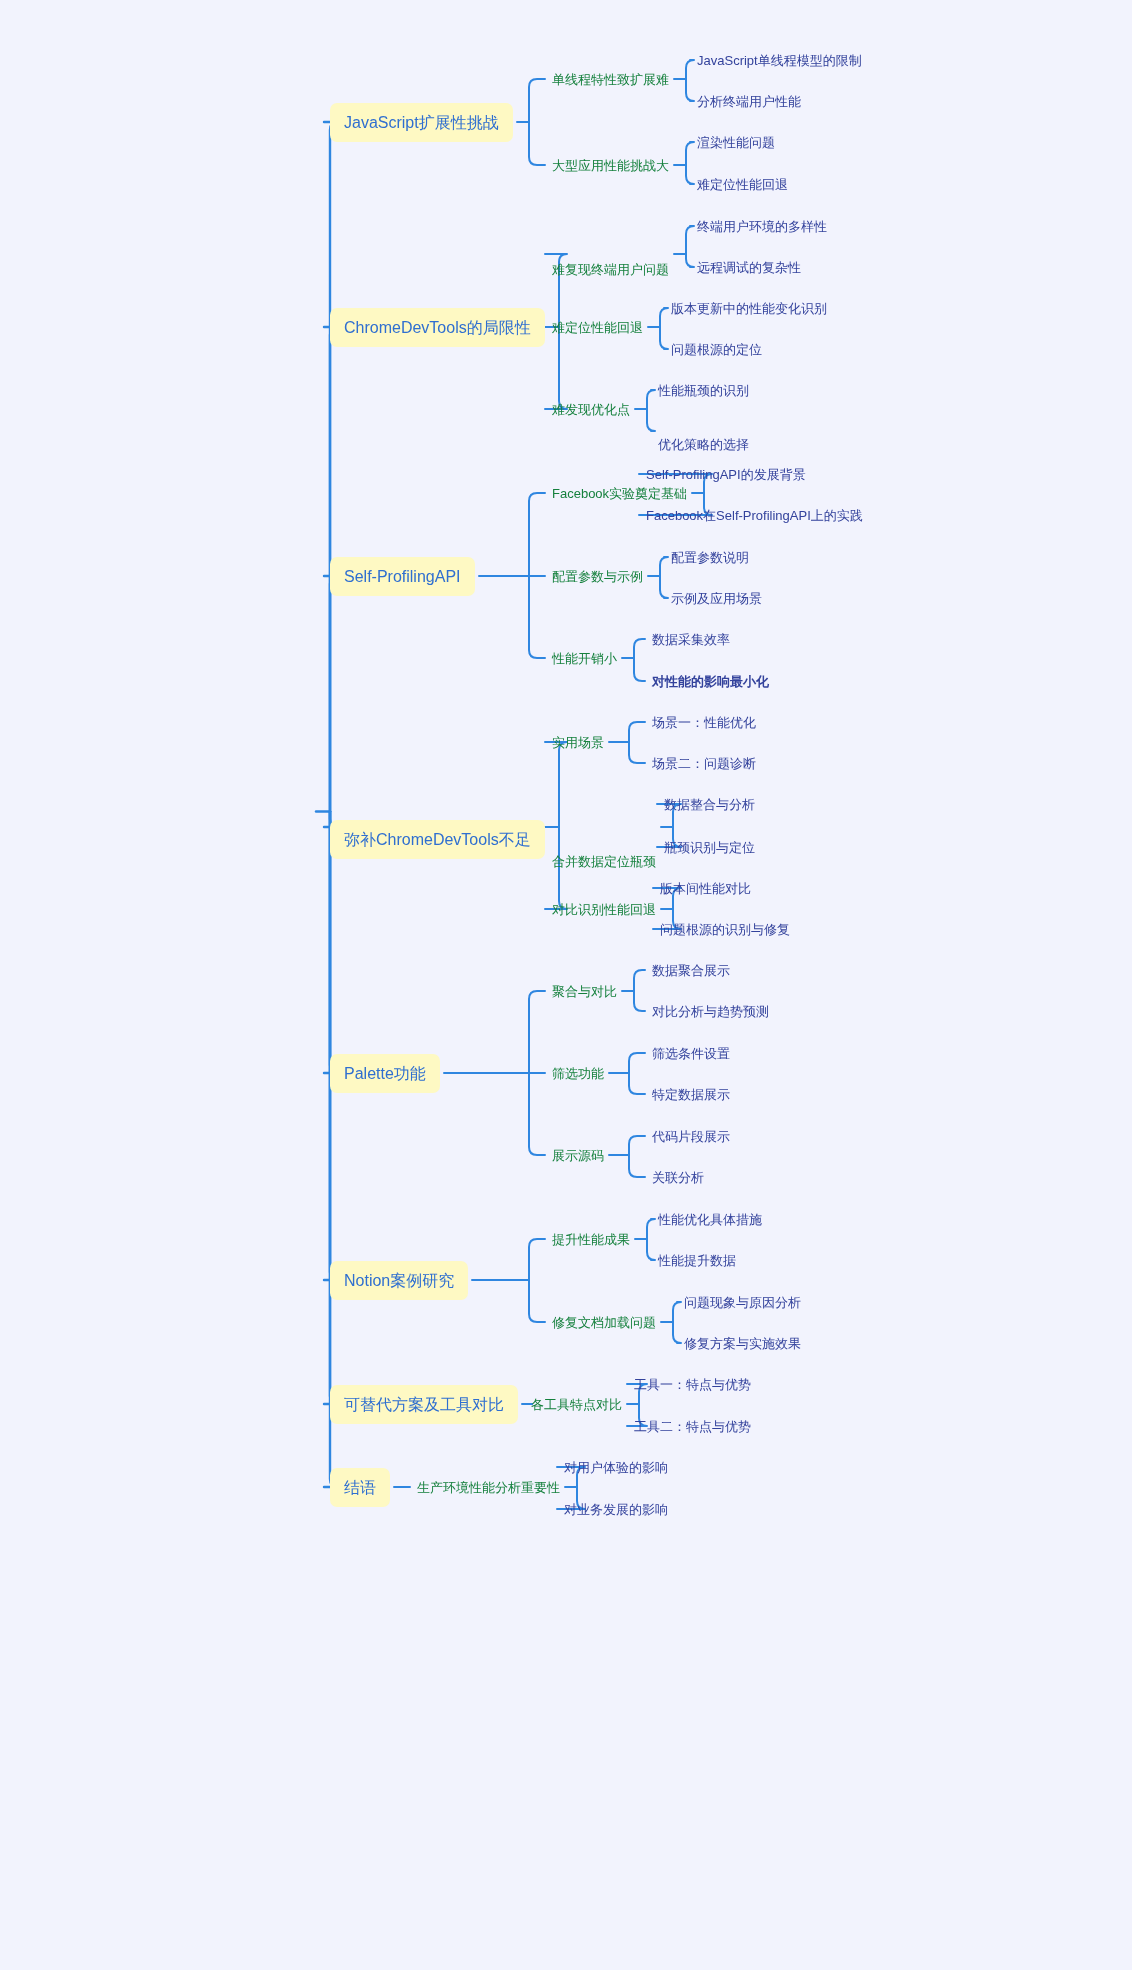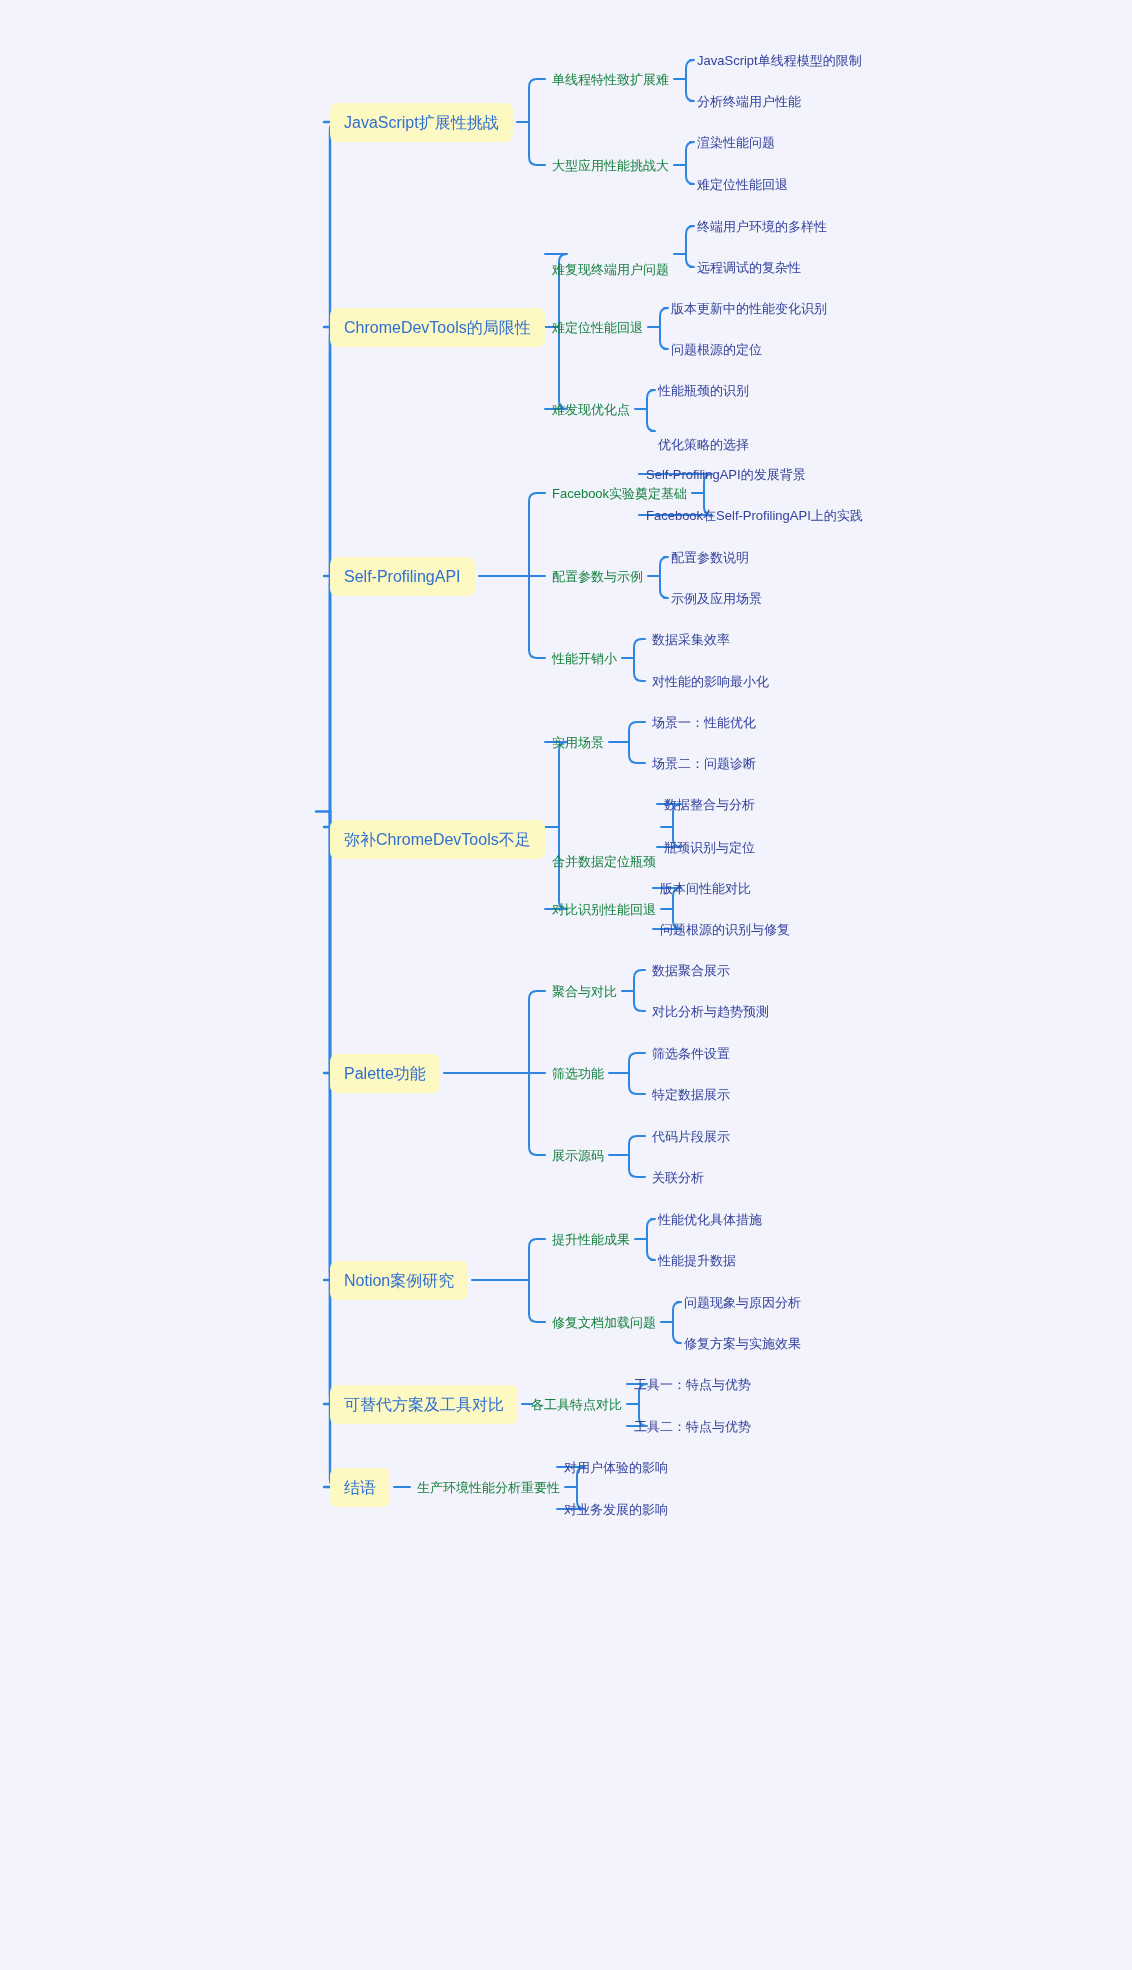--- a/index.html
+++ b/index.html
@@ -181,21 +181,21 @@
     <div class="node leaf" style="left: 657px; top: 410px; margin-top: 24px;">优化策略的选择</div>
     <div class="node topic" style="left: 330px; top: 557px;">Self-ProfilingAPI</div>
     <div class="node sub" style="left: 551px; top: 483px;">Facebook实验奠定基础</div>
     <div class="node leaf" style="left: 645px; top: 464px;">Self-ProfilingAPI的发展背景</div>
     <div class="node leaf" style="left: 645px; top: 505px;">Facebook在Self-ProfilingAPI上的实践</div>
     <div class="node sub" style="left: 551px; top: 566px;">配置参数与示例</div>
     <div class="node leaf" style="left: 670px; top: 547px;">配置参数说明</div>
     <div class="node leaf" style="left: 670px; top: 588px;">示例及应用场景</div>
     <div class="node sub" style="left: 551px; top: 648px;">性能开销小</div>
     <div class="node leaf" style="left: 651px; top: 629px;">数据采集效率</div>
-    <div class="node leaf" style="left: 651px; top: 671px;">对性能的影响最小化</div>
+    <div class="node leaf" style="left: 651px; top: 671px; font-weight: bold;">对性能的影响最小化</div>
     <div class="node topic" style="left: 330px; top: 808px; margin-top: 12px;">弥补ChromeDevTools不足</div>
     <div class="node sub" style="left: 551px; top: 732px;">实用场景</div>
     <div class="node leaf" style="left: 651px; top: 712px;">场景一：性能优化</div>
     <div class="node leaf" style="left: 651px; top: 753px;">场景二：问题诊断</div>
     <div class="node sub" style="left: 551px; top: 817px; margin-top: 34px;">合并数据定位瓶颈</div>
     <div class="node leaf" style="left: 663px; top: 794px;">数据整合与分析</div>
     <div class="node leaf" style="left: 663px; top: 837px;">瓶颈识别与定位</div>
     <div class="node sub" style="left: 551px; top: 899px;">对比识别性能回退</div>
     <div class="node leaf" style="left: 659px; top: 878px;">版本间性能对比</div>
     <div class="node leaf" style="left: 659px; top: 919px;">问题根源的识别与修复</div>

